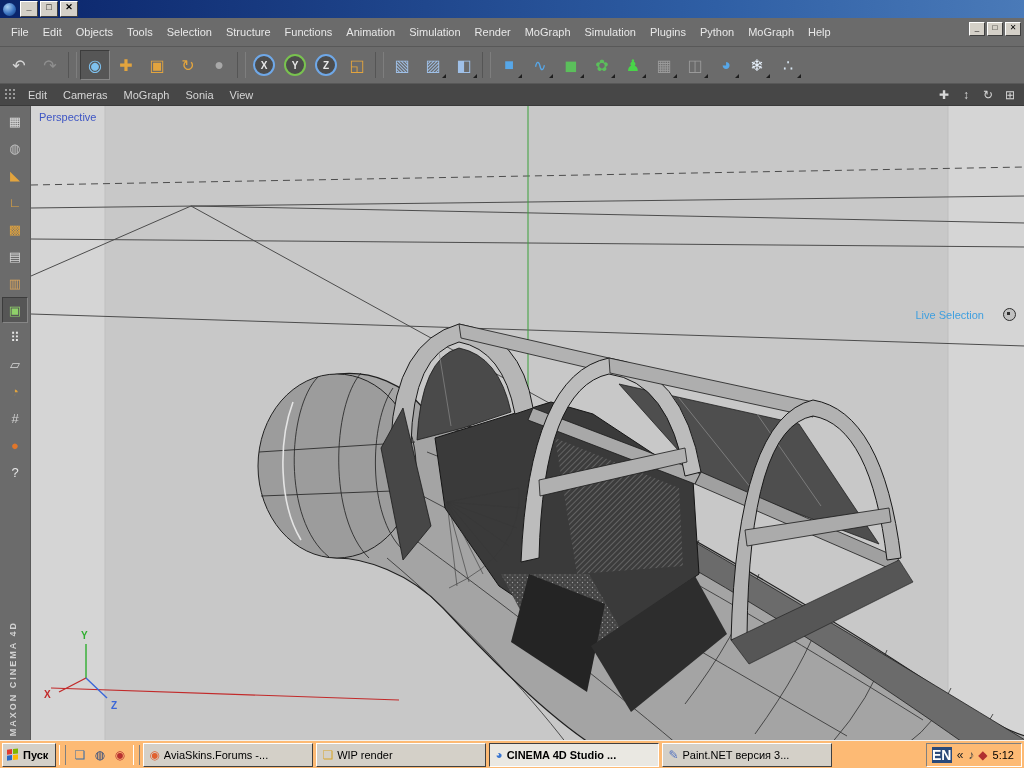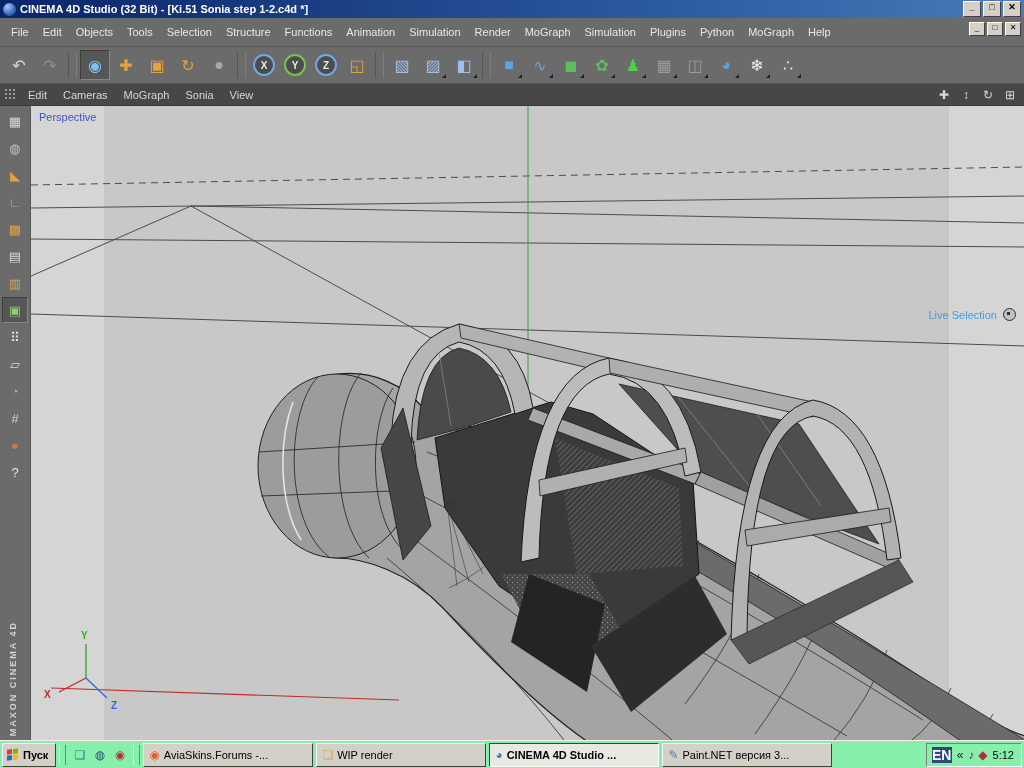--- a/index.html
+++ b/index.html
@@ -53,27 +53,27 @@
   .side-tool{width:24px;height:24px;flex:none;display:flex;align-items:center;justify-content:center;
     font-size:13px;border:1px solid transparent;margin-bottom:1px;cursor:default;}
   .side-tool.pressed{background:#565656;border-color:#3c3c3c #868686 #868686 #3c3c3c;}
   .branding{position:absolute;bottom:4px;left:8px;writing-mode:vertical-rl;transform:rotate(180deg);
     color:#d2d2d2;font-size:9px;letter-spacing:2px;white-space:nowrap;font-weight:bold;}
 
   .viewport{position:relative;flex:1;background:#c8c8c8;overflow:hidden;}
   .viewport svg{position:absolute;left:0;top:0;}
   .cam-label{position:absolute;left:8px;top:5px;font-size:11px;color:#3d55c4;}
   .ls-label{position:absolute;right:8px;top:202px;font-size:11px;color:#3f9fdf;display:flex;
-    align-items:center;gap:6px;}
+    align-items:center;gap:19px;}
   .ls-icon{width:11px;height:11px;border-radius:50%;border:1px solid #2d2d2d;background:#c0c0c0;
     display:inline-block;position:relative;}
   .ls-icon::after{content:"";position:absolute;left:3px;top:3px;width:3px;height:3px;background:#2d2d2d;}
 
   
-  .taskbar{height:27px;background:#86efac;border-top:1px solid #f4f2ee;display:flex;align-items:center;
+  .taskbar{height:27px;background:#fdba74;border-top:1px solid #f4f2ee;display:flex;align-items:center;
     padding:0 2px;gap:3px;flex:none;font-size:11px;}
   .start-btn{height:22px;padding:0 7px 0 4px;background:#d4d0c8;border:1px solid;
     border-color:#fff #404040 #404040 #fff;display:flex;align-items:center;gap:4px;font-weight:bold;
     font-size:11px;flex:none;cursor:default;}
   .flag{width:12px;height:12px;display:grid;grid-template-columns:5px 5px;grid-template-rows:5px 5px;
     gap:1px;transform:skewY(-6deg);}
   .flag i{display:block;}
   .tb-grip{width:5px;height:20px;border-left:1px solid #fff;border-right:1px solid #808080;flex:none;}
   .ql{display:flex;align-items:center;gap:3px;flex:none;padding:0 2px;}
   .ql-icon{width:17px;height:17px;display:flex;align-items:center;justify-content:center;font-size:12px;
@@ -93,21 +93,20 @@
   .tray-ic{font-size:12px;cursor:default;}
   .clock{font-size:11px;color:#000;}
 </style>
 </head>
 <body>
 
 <div class="window">
 
   <div class="titlebar">
     <span class="app-icon"></span>
-    <span class="title-text">CINEMA 4D Studio (32 Bit) - [Ki.51 Sonia step 1-2.c4d *]</span>
     <span class="win-btns">
       <span class="win-btn">_</span>
       <span class="win-btn">□</span>
       <span class="win-btn">✕</span>
     </span>
   </div>
 
   <div class="menubar">
     <span style="display:flex;align-items:center;">
         <span class="menu-item">File</span>

